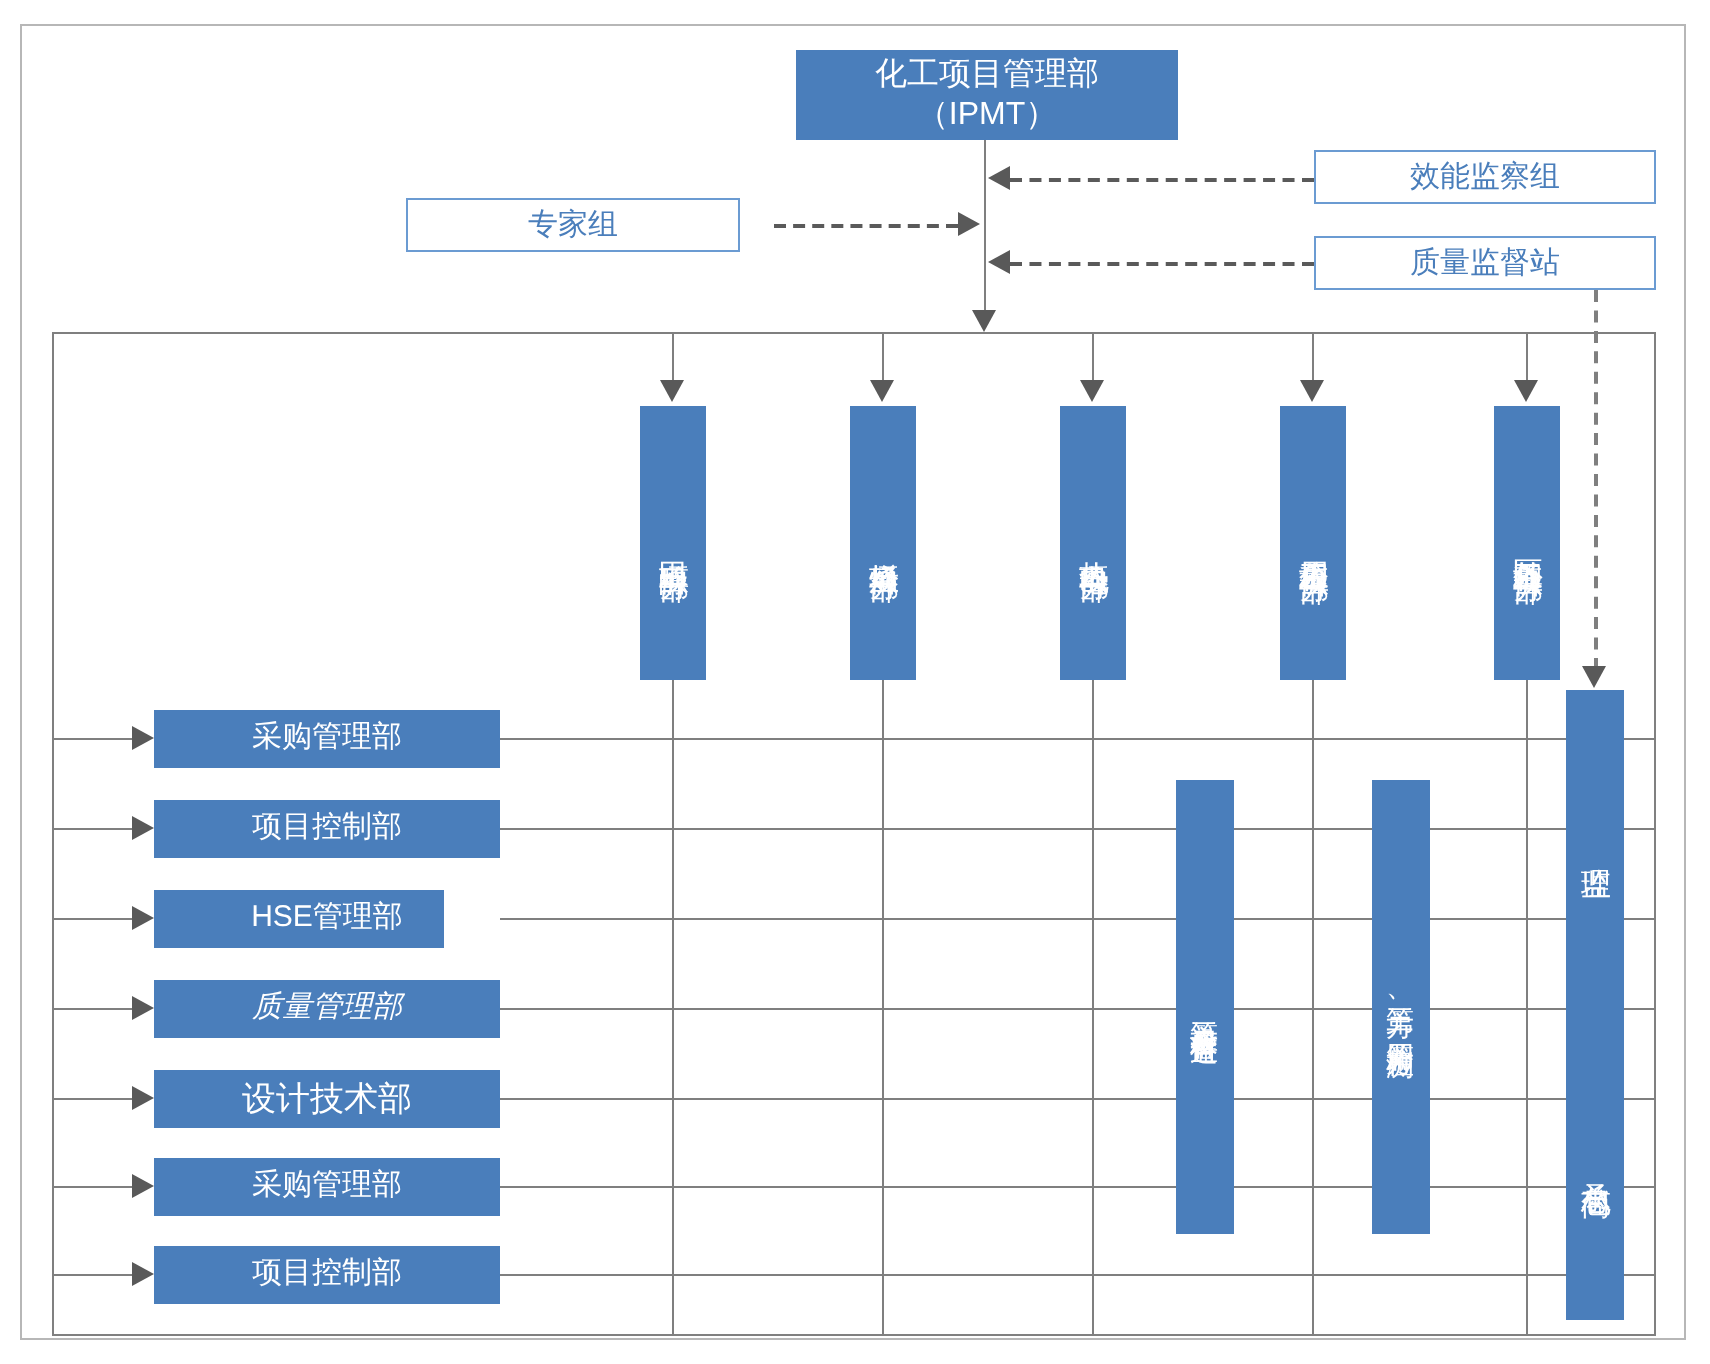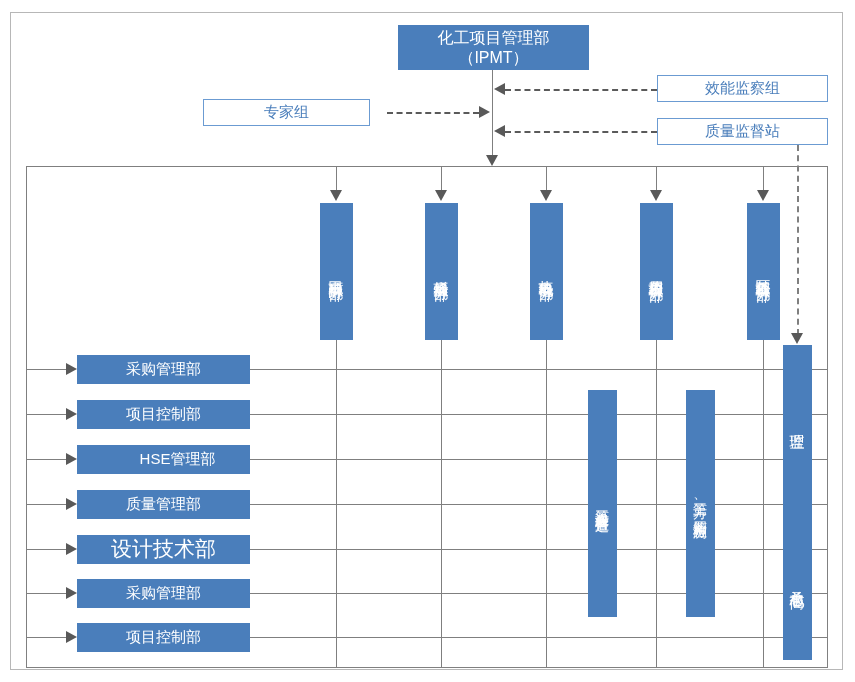--- a/index.html
+++ b/index.html
@@ -200,35 +200,35 @@
 
   <div class="line-h" style="left:26px; top:414px; width:45px;"></div>
   <div class="arrow arrow-right" style="left:66px; top:408px;"></div>
   <div class="box-fill" style="left:77px; top:400px; width:173px; height:29px; font-size:15px;">
     <span>项目控制部</span>
   </div>
   <div class="line-h" style="left:250px; top:414px; width:578px;"></div>
 
   <div class="line-h" style="left:26px; top:459px; width:45px;"></div>
   <div class="arrow arrow-right" style="left:66px; top:453px;"></div>
-  <div class="box-fill" style="left:77px; top:445px; width:173px; height:29px; font-size:15px;padding-left:28px;">
+  <div class="box-fill" style="left:77px; top:445px; width:145px; height:29px; font-size:15px;padding-left:28px;">
     <span>HSE管理部</span>
   </div>
   <div class="line-h" style="left:250px; top:459px; width:578px;"></div>
 
   <div class="line-h" style="left:26px; top:504px; width:45px;"></div>
   <div class="arrow arrow-right" style="left:66px; top:498px;"></div>
-  <div class="box-fill" style="left:77px; top:490px; width:173px; height:29px; font-size:15px;">
+  <div class="box-fill" style="left:77px; top:490px; width:173px; height:29px; font-size:15px;font-style:italic;">
     <span>质量管理部</span>
   </div>
   <div class="line-h" style="left:250px; top:504px; width:578px;"></div>
 
   <div class="line-h" style="left:26px; top:549px; width:45px;"></div>
   <div class="arrow arrow-right" style="left:66px; top:543px;"></div>
-  <div class="box-fill" style="left:77px; top:535px; width:173px; height:29px; font-size:21px;">
+  <div class="box-fill" style="left:77px; top:535px; width:173px; height:29px; font-size:17px;">
     <span>设计技术部</span>
   </div>
   <div class="line-h" style="left:250px; top:549px; width:578px;"></div>
 
   <div class="line-h" style="left:26px; top:593px; width:45px;"></div>
   <div class="arrow arrow-right" style="left:66px; top:587px;"></div>
   <div class="box-fill" style="left:77px; top:579px; width:173px; height:29px; font-size:15px;">
     <span>采购管理部</span>
   </div>
   <div class="line-h" style="left:250px; top:593px; width:578px;"></div>

